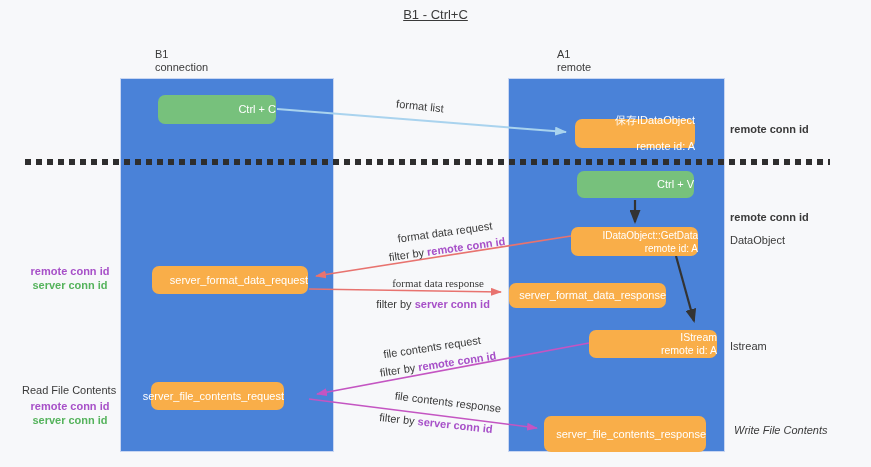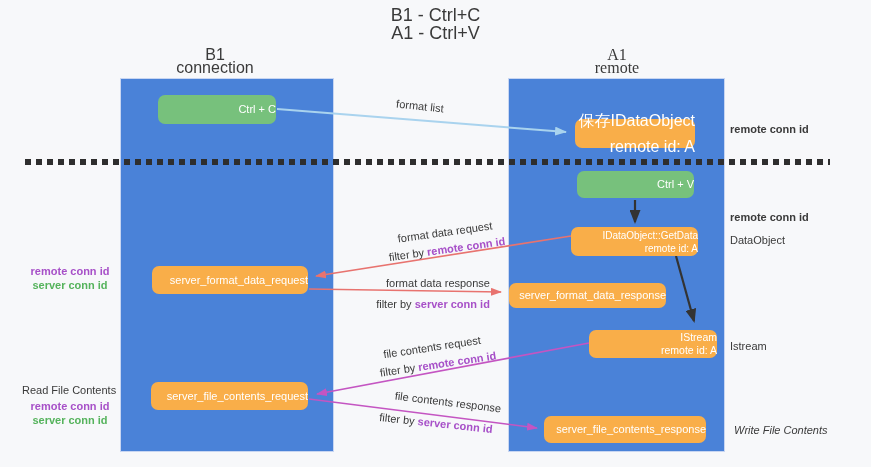--- a/index.html
+++ b/index.html
@@ -1,52 +1,52 @@
 <!DOCTYPE html>
 <html><head>
 <meta charset="utf-8">
 <style>
   html,body{margin:0;padding:0;background:#f7f8fa;}
   #canvas{
     position:relative;width:871px;height:467px;background:#f7f8fa;
     font-family:"Liberation Sans",sans-serif;color:#3a3a3a;overflow:hidden;
   }
   .title{position:absolute;left:0;right:0;top:6px;text-align:center;
-    font-size:18px;line-height:18px;color:#3a3a3a;}
-  .hdr{position:absolute;top:48px;width:120px;text-align:center;
-    font-size:16px;line-height:13px;color:#3a3a3a;}
+    font-size:13px;line-height:18px;color:#3a3a3a;text-decoration:underline;}
+  .hdr{position:absolute;top:48px;width:120px;text-align:left;
+    font-size:11px;line-height:13px;color:#3a3a3a;}
   #hdr-b1{left:155px;}
-  #hdr-a1{left:557px;font-family:Liberation Serif, serif;}
+  #hdr-a1{left:557px;}
   .col{position:absolute;top:78px;height:374px;background:#4a82d8;
     border:1px solid #c8d6f2;box-sizing:border-box;}
   #col-b1{left:120px;width:214px;}
   #col-a1{left:508px;width:217px;}
   .sep{position:absolute;left:25px;top:159px;width:805px;height:6px;
     background:repeating-linear-gradient(90deg,#2e2e2e 0 6px,transparent 6px 11px);}
   .box{position:absolute;display:flex;flex-direction:column;justify-content:center;
     align-items:flex-end;text-align:center;color:#fff;font-size:11px;line-height:13px;
     box-sizing:border-box;white-space:nowrap;border-radius:7px;}
   .green{background:#77c17c;}
   .orange{background:#f9ae49;}
   #box-ctrl-c{left:158px;top:95px;width:118px;height:29px;}
-  #box-save{left:575px;top:119px;width:120px;height:29px;font-size:16px;gap:13px;}
+  #box-save{left:575px;top:119px;width:120px;height:29px;font-size:11px;gap:13px;}
   #box-ctrl-v{left:577px;top:171px;width:117px;height:27px;padding-left:29px;}
   #box-getdata{left:571px;top:227px;width:127px;height:29px;font-size:10px;}
   #box-format-req{left:152px;top:266px;width:156px;height:28px;}
   #box-format-resp{left:509px;top:283px;width:157px;height:25px;}
   #box-istream{left:589px;top:330px;width:128px;height:28px;font-size:10.5px;}
-  #box-file-req{left:151px;top:382px;width:157px;height:28px;}
-  #box-file-resp{left:544px;top:416px;width:162px;height:27px;}
+  #box-file-req{left:151px;top:382px;width:133px;height:28px;}
+  #box-file-resp{left:544px;top:416px;width:162px;height:36px;}
   svg.arrows{position:absolute;left:0;top:0;width:871px;height:467px;pointer-events:none;}
   .albl{position:absolute;font-size:11px;color:#3a3a3a;white-space:nowrap;
     transform:translate(-50%,-50%);}
   #lbl-format-list{left:420px;top:106px;transform:translate(-50%,-50%) rotate(6deg);}
   #lbl-fdr{left:445px;top:232px;transform:translate(-50%,-50%) rotate(-8deg);}
   #lbl-filter1{left:447px;top:249px;transform:translate(-50%,-50%) rotate(-8deg);}
-  #lbl-fdresp{left:438px;top:283px;}
+  #lbl-fdresp{left:438px;top:283px;font-family:Liberation Serif, serif;}
   #lbl-filter2{left:433px;top:304px;}
   #lbl-fcr{left:432px;top:347px;transform:translate(-50%,-50%) rotate(-8.5deg);}
   #lbl-filter3{left:438px;top:364px;transform:translate(-50%,-50%) rotate(-8.5deg);}
   #lbl-fcresp{left:448px;top:402px;transform:translate(-50%,-50%) rotate(7deg);}
   #lbl-filter4{left:436px;top:423px;transform:translate(-50%,-50%) rotate(6deg);}
   .purple{color:#a750c8;font-weight:bold;}
   .greentx{color:#55b35c;font-weight:bold;}
   .side{position:absolute;font-size:11px;white-space:nowrap;color:#3a3a3a;}
   #s-remote-top{left:730px;top:123px;}
   #s-remote-mid{left:730px;top:211px;}
@@ -59,21 +59,20 @@
   #s-pair1{top:264px;}
   #s-pair2{top:399px;}
 </style>
 </head>
 <body>
 
 <div id="canvas">
 
   <div class="title">
     <div>B1 - Ctrl+C</div>
-    <div>A1 - Ctrl+V</div>
   </div>
 
   <div class="hdr" id="hdr-b1">
     <div>B1</div>
     <div>connection</div>
   </div>
   <div class="hdr" id="hdr-a1">
     <div>A1</div>
     <div>remote</div>
   </div>

